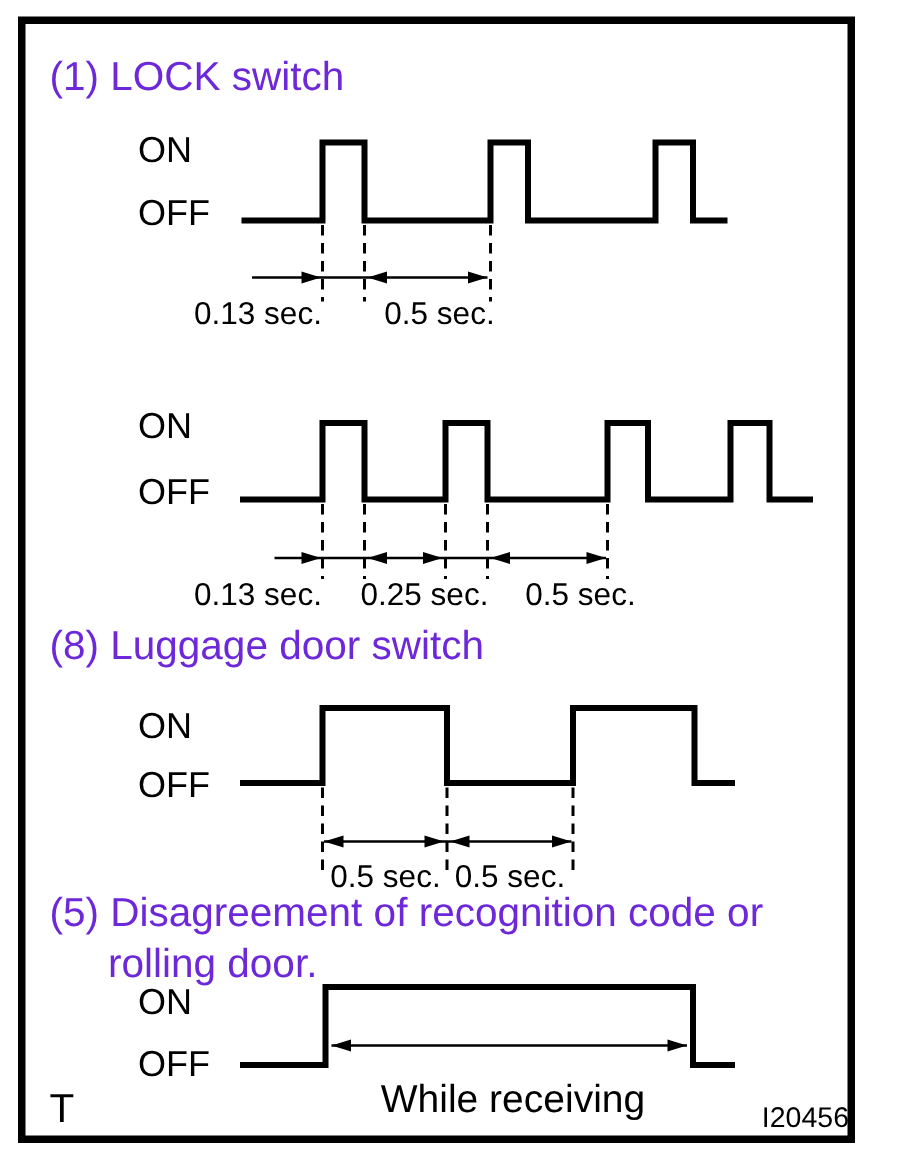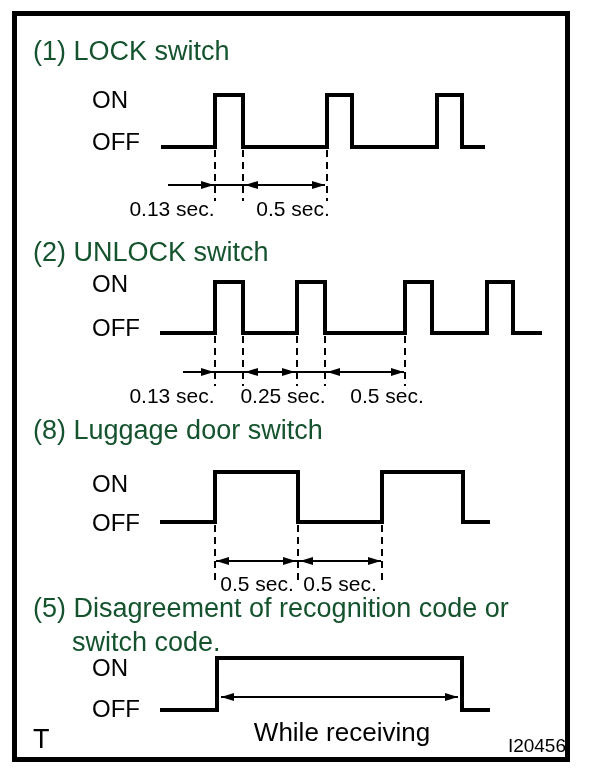--- a/index.html
+++ b/index.html
@@ -16,21 +16,21 @@
     left:12px;top:11px;
     width:558px;height:751px;
     border:5px solid #000000;
     box-sizing:border-box;
   }
   .title{
     position:absolute;
     font-size:27px;
     line-height:28px;
     white-space:nowrap;
-    color:#14532d;
+    color:#6d28d9;
   }
   #wavesvg{
     position:absolute;left:0;top:0;
   }
   .wave{stroke:#000000;stroke-width:4;fill:none;stroke-linejoin:miter;}
   .dashline{stroke:#000000;stroke-width:2;stroke-dasharray:7 5;fill:none;}
   .dimline{stroke:#000000;stroke-width:1.8;fill:none;}
   .ah{fill:#000000;stroke:none;}
   .wave-label{font-size:24px;fill:#000000;}
   .dim{font-size:21px;fill:#000000;text-anchor:middle;}
@@ -44,24 +44,23 @@
     font-size:19px;line-height:19px;text-align:center;
   }
 </style>
 </head>
 <body>
 
 <div id="page">
   <div id="frame"></div>
 
   <div class="title" style="left:33px;top:37px">(1) LOCK switch</div>
-  <div class="title" style="left:33px;top:238px">(2) UNLOCK switch</div>
   <div class="title" style="left:33px;top:416px">(8) Luggage door switch</div>
   <div class="title" style="left:33px;top:594px">(5) Disagreement of recognition code or</div>
-  <div class="title" style="left:72px;top:628px">switch code.</div>
+  <div class="title" style="left:72px;top:628px">rolling door.</div>
 
   <svg id="wavesvg" width="608" height="774" viewBox="0 0 608 774">
 
     <g>
       <text class="wave-label" x="92" y="108">ON</text>
       <text class="wave-label" x="92" y="150">OFF</text>
       <polyline class="wave" points="161,147 215,147 215,95 243,95 243,147 327,147 327,95 352,95 352,147 437,147 437,95 462,95 462,147 485,147"></polyline>
       <line class="dashline" x1="215" y1="150" x2="215" y2="201"></line>
       <line class="dashline" x1="243" y1="150" x2="243" y2="201"></line>
       <line class="dashline" x1="327" y1="150" x2="327" y2="201"></line>

